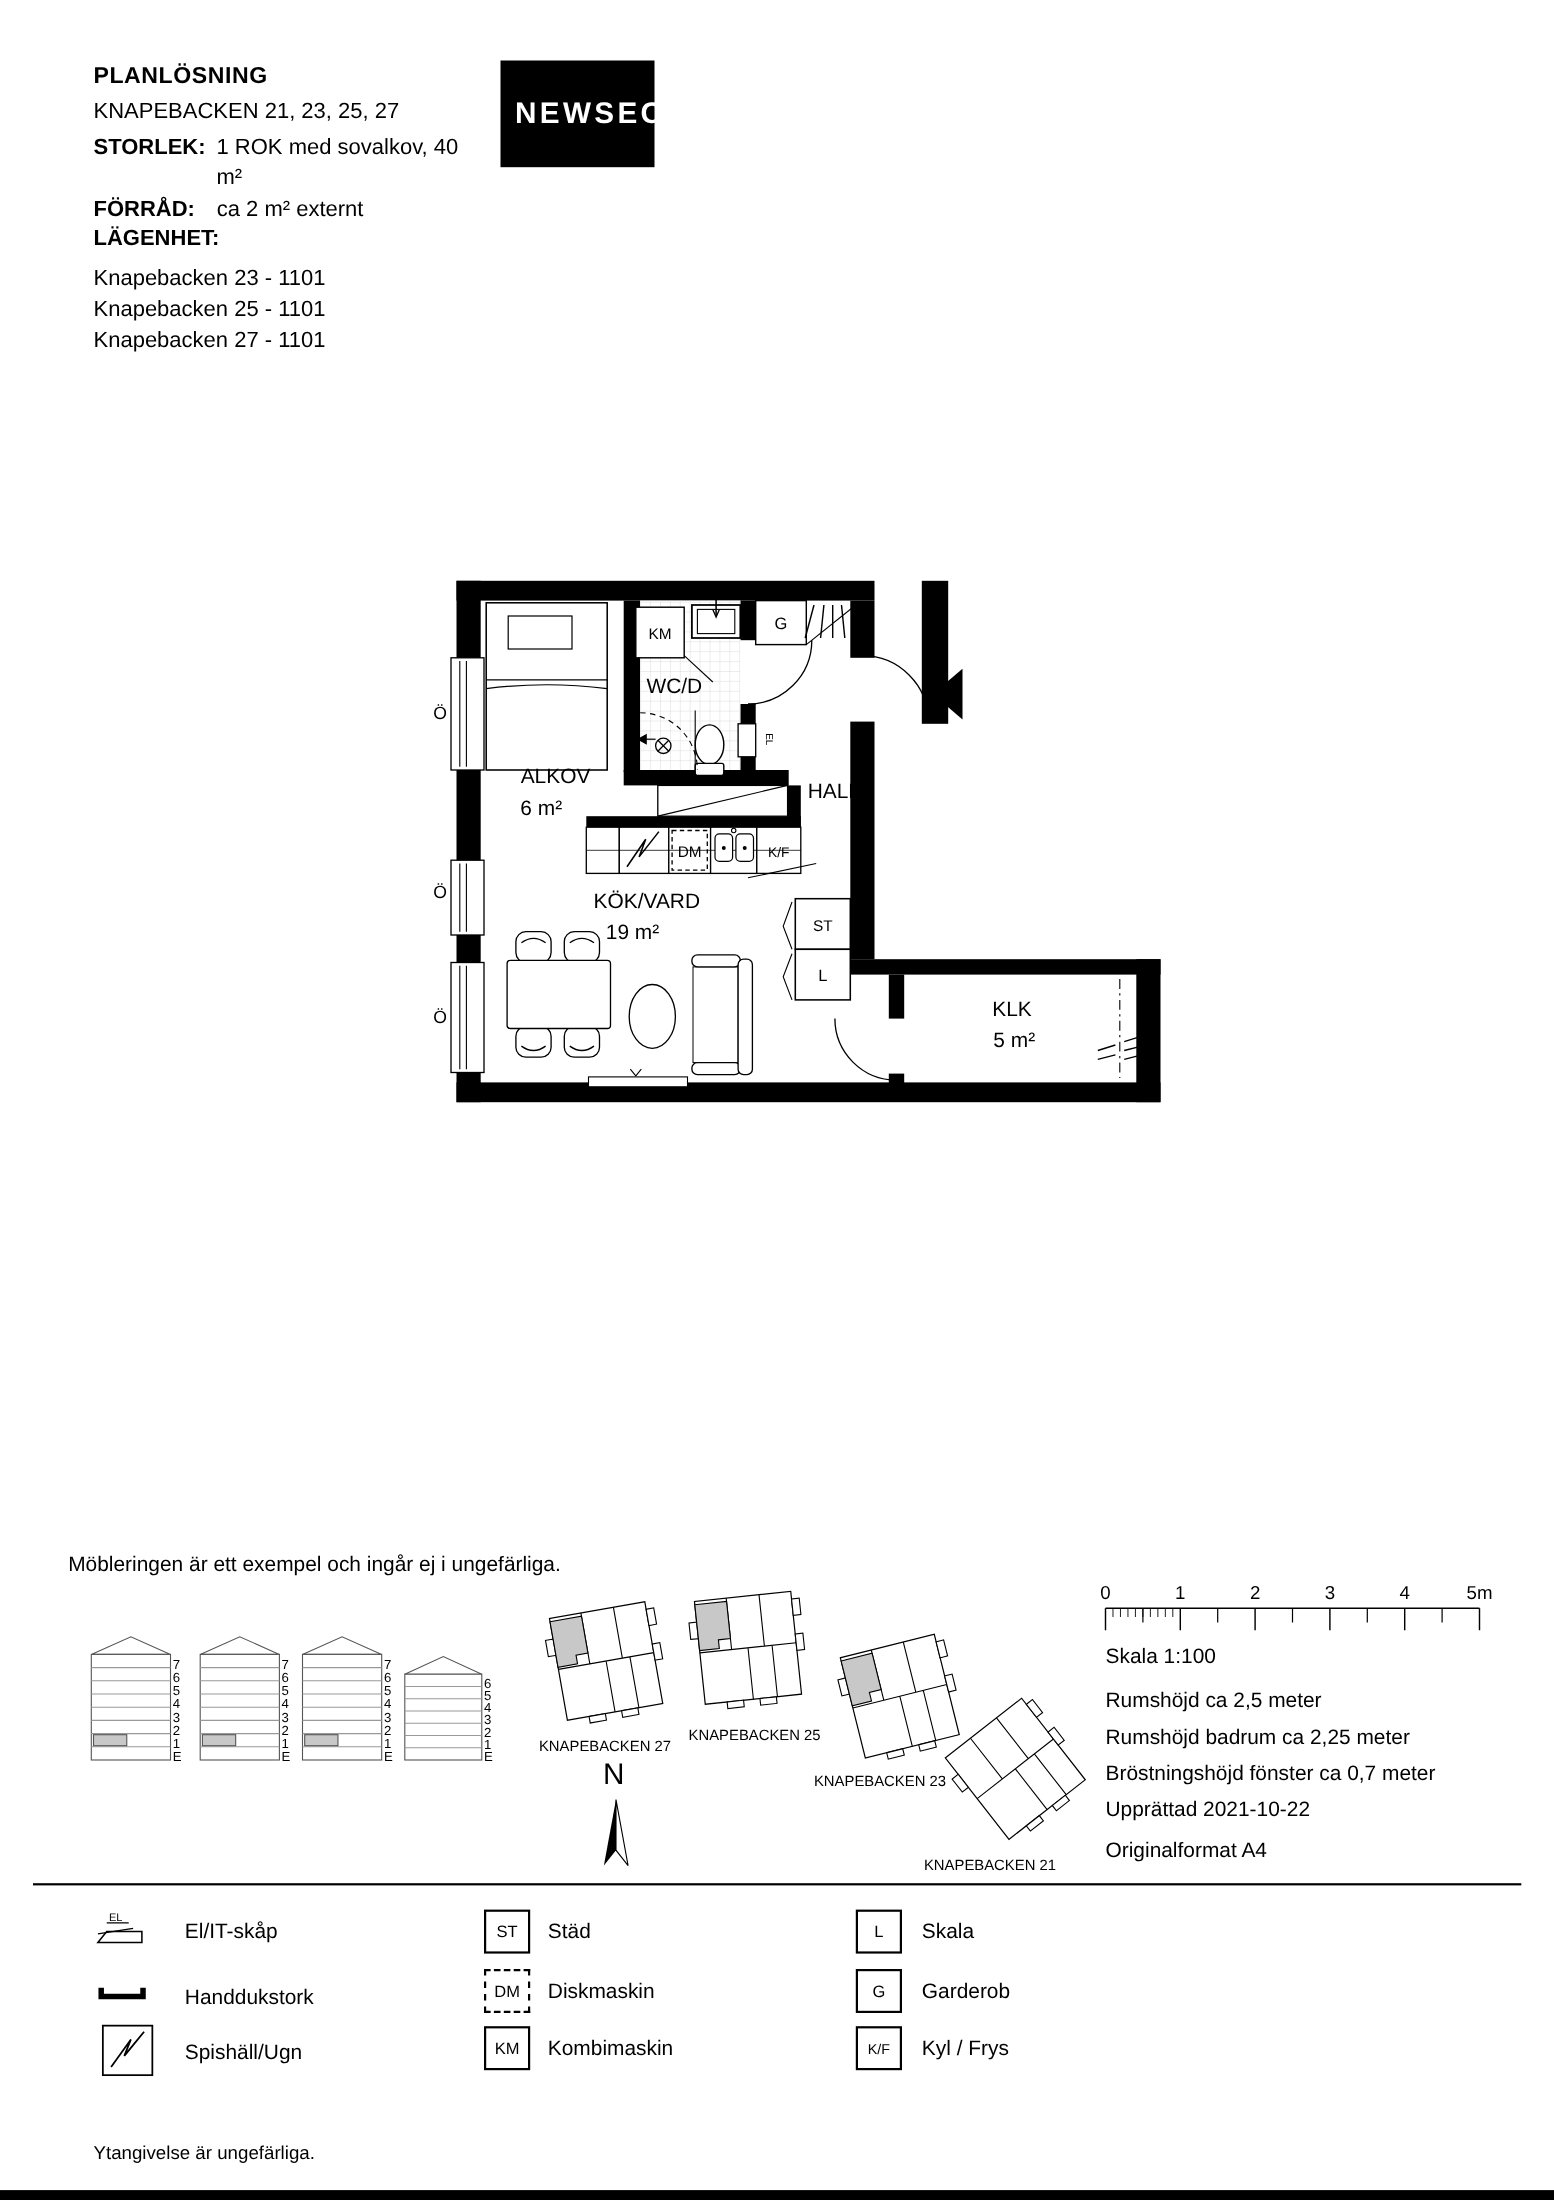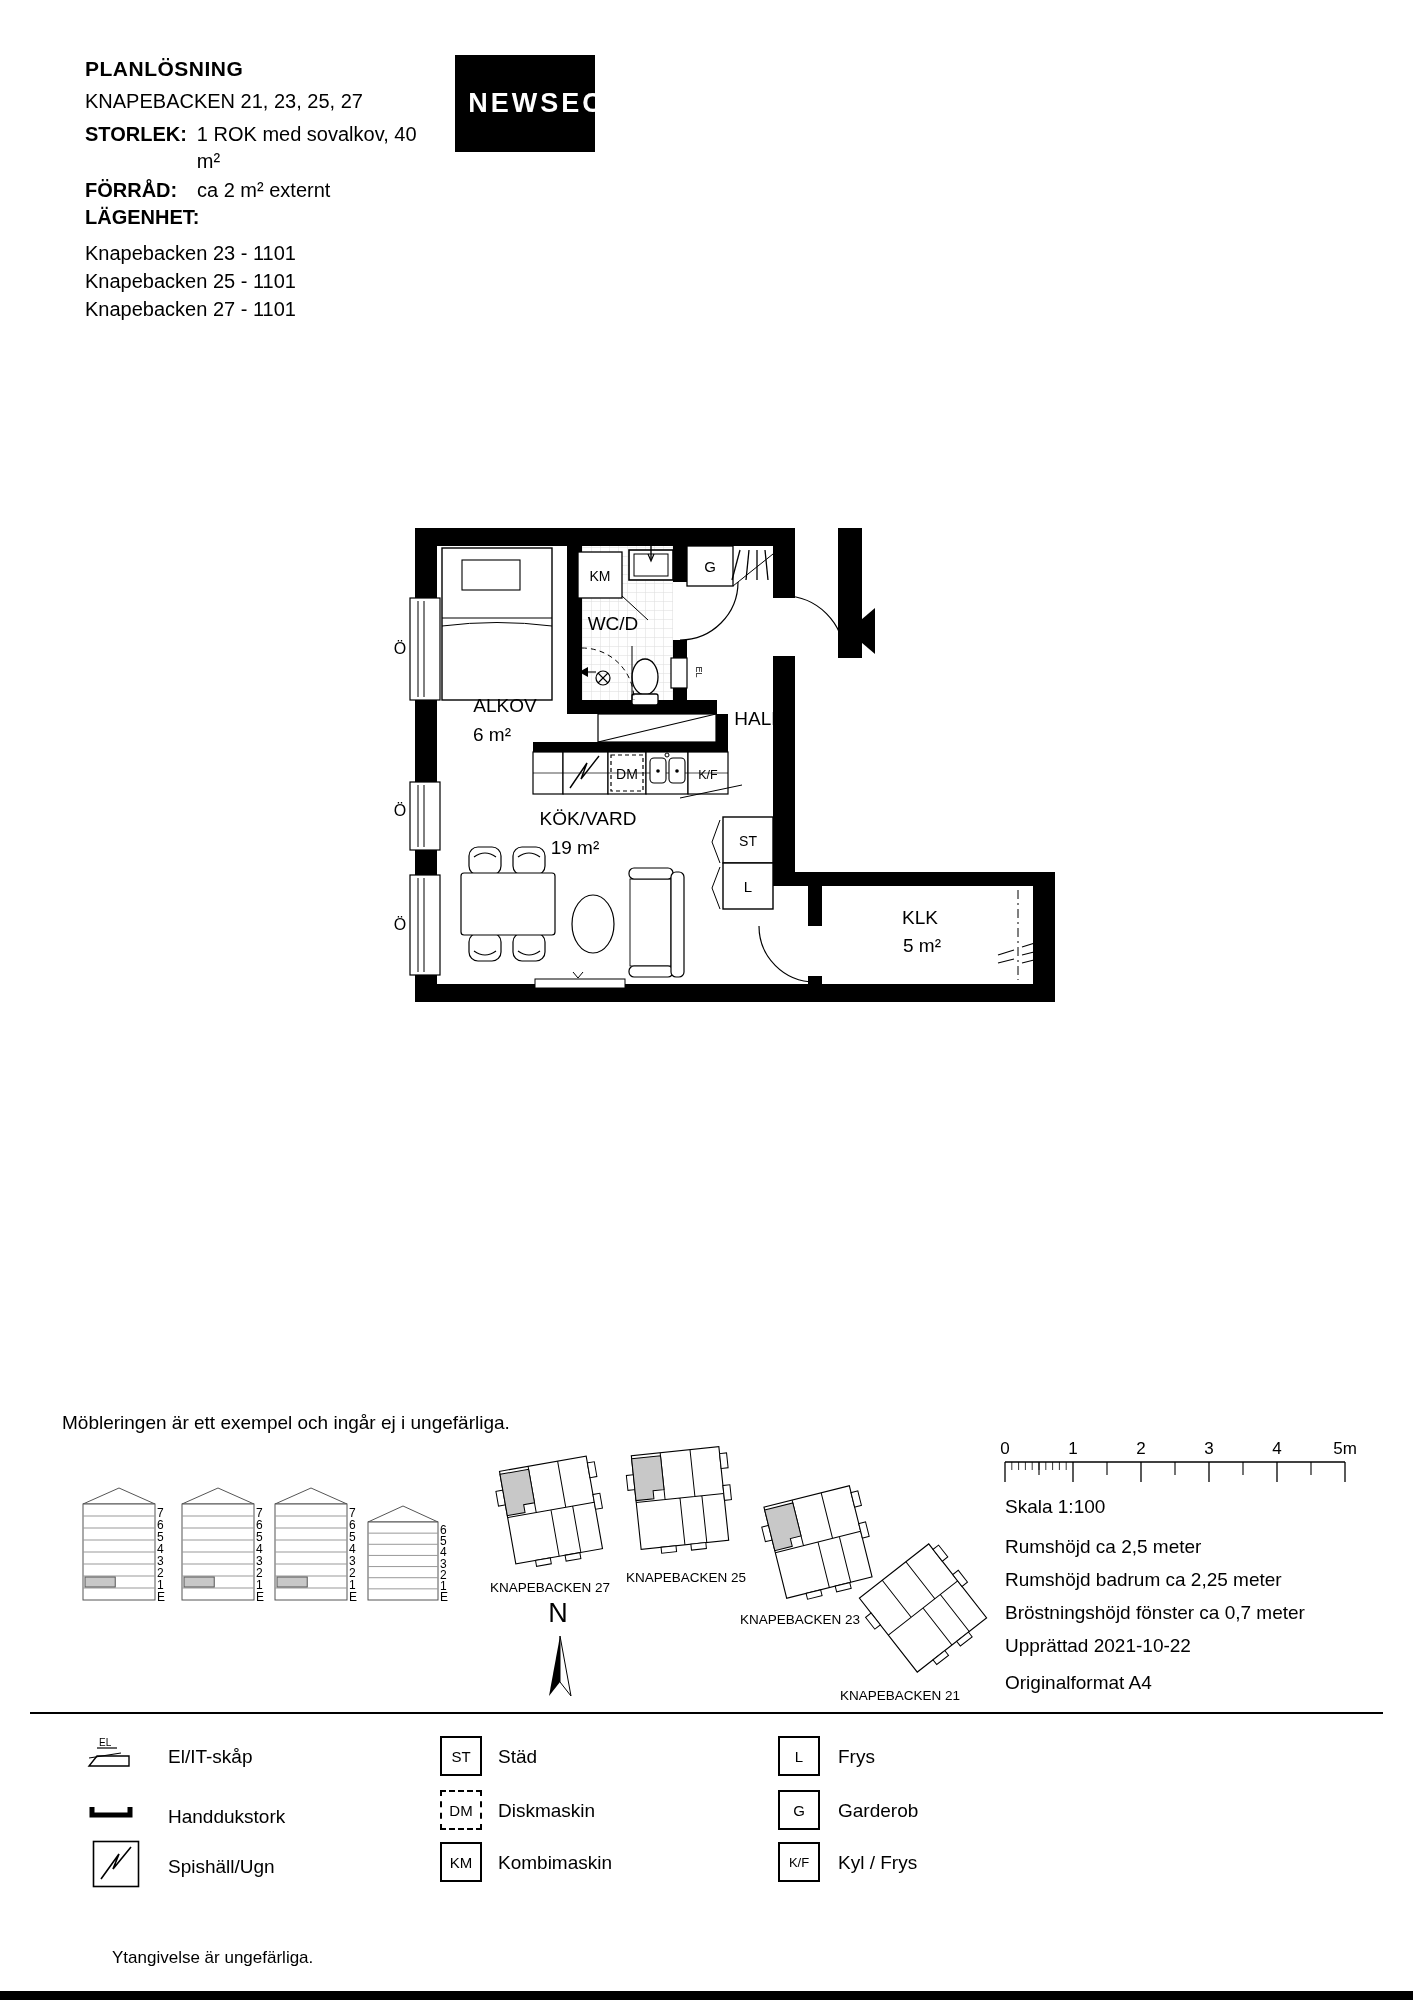--- a/index.html
+++ b/index.html
@@ -17,21 +17,21 @@
   #header .row .lbl { width:112px; font-weight:bold; }
   #header .apts { margin-top:8px; line-height:28px; }
   #logo { left:455px; top:55px; width:140px; height:97px; background:#000;
           display:flex; align-items:center; justify-content:center;padding-left:23px; }
   #logo span { color:#fff; font-size:27px; font-weight:bold; letter-spacing:3px; }
   
   #note { left:62px; top:1412px; font-size:19px; }
   #skala { left:1005px; top:1496px; font-size:19px; }
   #infolines { left:1005px; top:1530px; font-size:19px; line-height:33px; }
   #format { left:1005px; top:1672px; font-size:19px; }
-  #footer-note { left:112px; top:1948px; font-size:17px; }
+  #footer-note { left:85px; top:1948px; font-size:17px; }
   #bottombar { left:0; top:1991px; width:1413px; height:9px; background:#000; }
   #legend-divider { left:30px; top:1712px; width:1353px; height:2px; background:#000; }
   
   .leg-label { position:absolute; font-size:19px; }
   .leg-box { position:absolute; width:42px; height:40px; border:2px solid #000;
              display:flex; align-items:center; justify-content:center; font-size:15px; }
   .leg-box.dashed { border:2px dashed #000; }
   svg text { font-family:"Liberation Sans", sans-serif; }
   .rt { font-size:19px; text-anchor:middle; }
   .ft { font-size:14px; text-anchor:middle; }
@@ -443,21 +443,21 @@
   </div>
 <div class="leg-label" style="left:498px; top:1800px;">Diskmaskin</div>
 <div class="leg-box" style="left:440px; top:1842px;">
     <span>KM</span>
   </div>
 <div class="leg-label" style="left:498px; top:1852px;">Kombimaskin</div>
 
 <div class="leg-box" style="left:778px; top:1736px;">
     <span>L</span>
   </div>
-<div class="leg-label" style="left:838px; top:1746px;">Frys</div>
+<div class="leg-label" style="left:838px; top:1746px;">Skala</div>
 <div class="leg-box" style="left:778px; top:1790px;">
     <span>G</span>
   </div>
 <div class="leg-label" style="left:838px; top:1800px;">Garderob</div>
 <div class="leg-box" style="left:778px; top:1842px; font-size:13px;">
     <span>K/F</span>
   </div>
 <div class="leg-label" style="left:838px; top:1852px;">Kyl / Frys</div>
 
 <div id="footer-note" class="abs">Ytangivelse är ungefärliga.</div>

